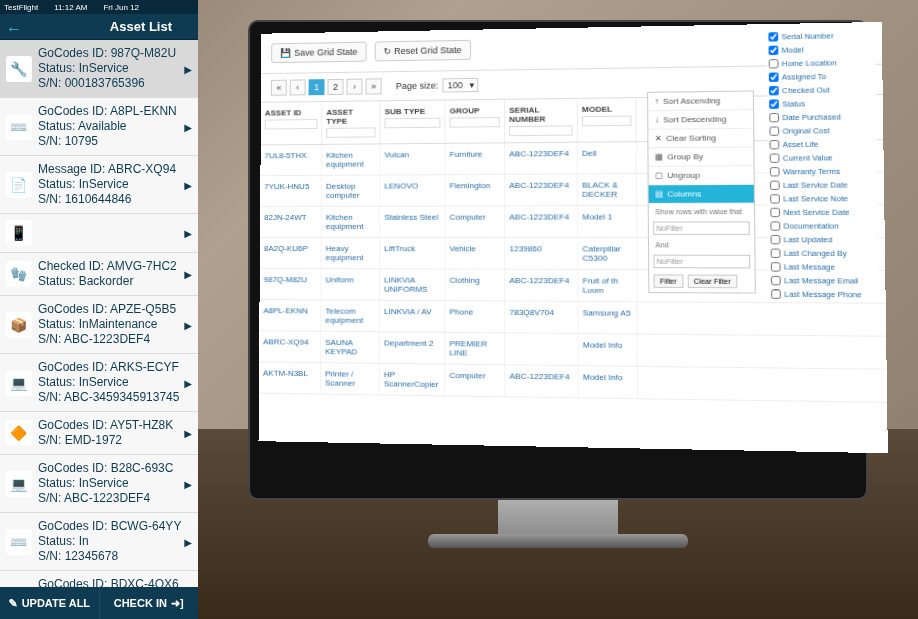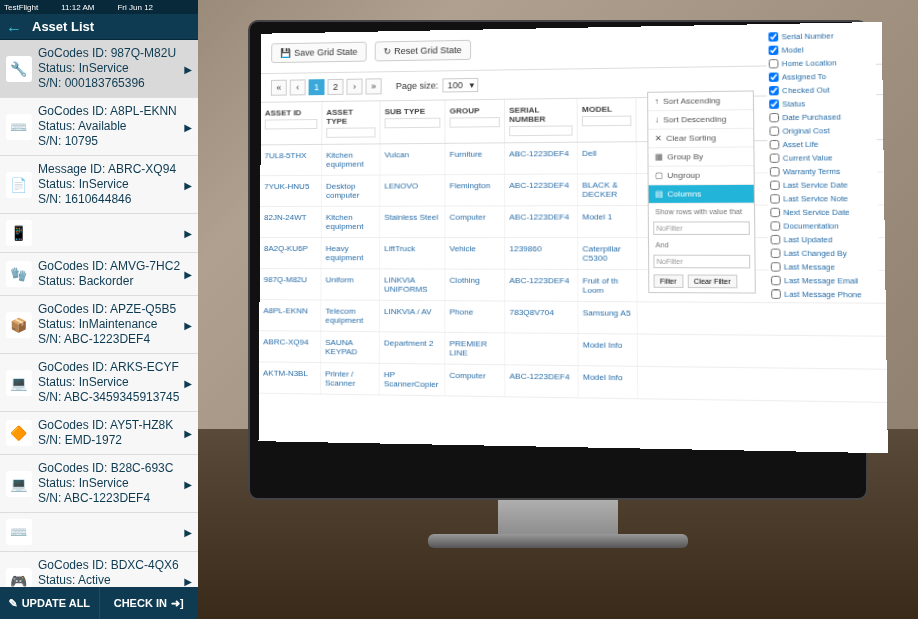--- a/index.html
+++ b/index.html
@@ -1,24 +1,24 @@
 <!DOCTYPE html>
 <html><head>
 <meta charset="utf-8">
 <style>
 *{margin:0;padding:0;box-sizing:border-box;font-family:Arial,Helvetica,sans-serif}
 html,body{width:918px;height:619px;overflow:hidden}
 body{background:linear-gradient(135deg,#8a7a6a 0%,#b0a090 30%,#8a7a6a 100%);position:relative}
 
 
 .app-panel{position:absolute;left:0;top:0;width:198px;height:619px;background:#0e3b52;display:flex;flex-direction:column}
-.status-bar{height:14px;background:#08293a;color:#fff;font-size:8px;display:flex;align-items:center;padding:0 4px;gap:23px}
+.status-bar{height:14px;background:#08293a;color:#fff;font-size:8px;display:flex;align-items:center;padding:0 4px;gap:16px}
 .app-header{height:26px;background:#0e3b52;color:#fff;display:flex;align-items:center;padding:0 6px;border-bottom:1px solid #08293a}
 .back-arrow{color:#3ac2d6;font-size:16px;margin-right:10px}
-.app-title{font-weight:bold;font-size:13px;flex:1;text-align:left;margin-right:20px}
+.app-title{font-weight:bold;font-size:13px;flex:1;text-align:right;margin-right:20px}
 .asset-list{flex:1;overflow:hidden;background:#e6e6e6}
 .asset-item{display:flex;align-items:center;padding:6px 6px;background:#f7f7f7;border-bottom:1px solid #dcdcdc;position:relative}
 .asset-item.selected{background:#d9d9d9}
 .asset-icon{width:26px;height:26px;border-radius:3px;margin-right:6px;display:flex;align-items:center;justify-content:center;font-size:14px;background:#fff}
 .asset-text{display:flex;flex-direction:column;font-size:12px;color:#0e3b52;line-height:1.25}
 .asset-text span{white-space:nowrap}
 .chevron{position:absolute;right:6px;top:50%;transform:translateY(-50%);color:#0e3b52;font-size:10px}
 .bottom-bar{height:32px;background:#0e3b52;display:flex}
 .bottom-btn{flex:1;display:flex;align-items:center;justify-content:center;color:#fff;font-size:11px;font-weight:bold;gap:4px}
 .bottom-btn:first-child{border-right:1px solid #1a4d68}
@@ -106,21 +106,21 @@
         </div>
         <span class="chevron">▶</span>
       </div>
       <div class="asset-item">
         <div class="asset-icon">📱</div>
         <span class="chevron">▶</span>
       </div>
       <div class="asset-item">
         <div class="asset-icon">🧤</div>
         <div class="asset-text">
-          <span>GoCodes ID: AMVG-7HC2</span>
+          <span>Checked ID: AMVG-7HC2</span>
           <span>Status: Backorder</span>
         </div>
         <span class="chevron">▶</span>
       </div>
       <div class="asset-item">
         <div class="asset-icon">📦</div>
         <div class="asset-text">
           <span>GoCodes ID: APZE-Q5B5</span>
           <span>Status: InMaintenance</span>
           <span>S/N: ABC-1223DEF4</span>
@@ -148,20 +148,25 @@
         <div class="asset-icon">💻</div>
         <div class="asset-text">
           <span>GoCodes ID: B28C-693C</span>
           <span>Status: InService</span>
           <span>S/N: ABC-1223DEF4</span>
         </div>
         <span class="chevron">▶</span>
       </div>
       <div class="asset-item">
         <div class="asset-icon">⌨️</div>
+        <div class="asset-text">
+          <span>GoCodes ID: BCWG-64YY</span>
+          <span>Status: In</span>
+          <span>S/N: 12345678</span>
+        </div>
         <span class="chevron">▶</span>
       </div>
       <div class="asset-item">
         <div class="asset-icon">🎮</div>
         <div class="asset-text">
           <span>GoCodes ID: BDXC-4QX6</span>
           <span>Status: Active</span>
           <span>S/N: 17573510</span>
         </div>
         <span class="chevron">▶</span>

